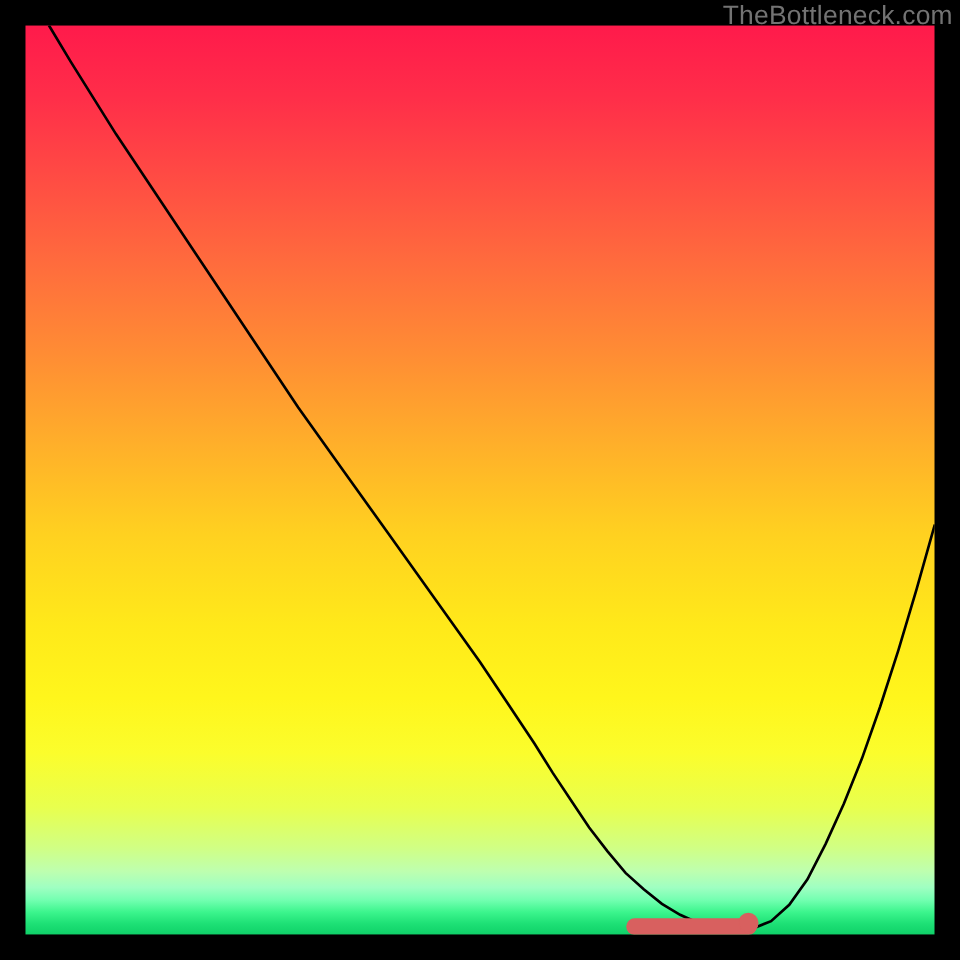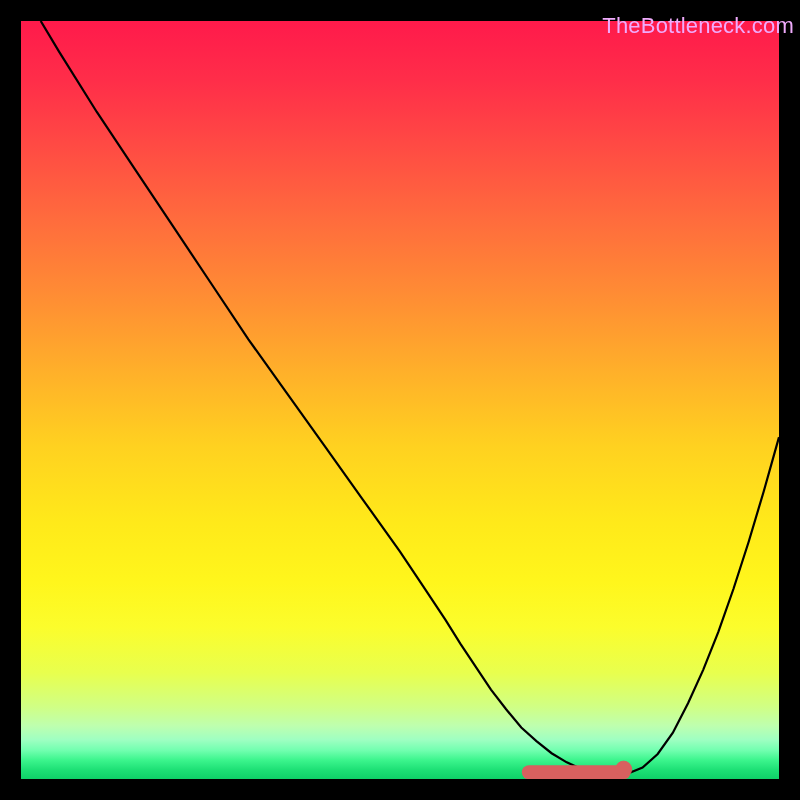--- a/index.html
+++ b/index.html
@@ -26,23 +26,23 @@
     height: 758px;
     overflow: hidden;
   }
   .plot svg {
     display: block;
     width: 758px;
     height: 758px;
   }
   .watermark {
     position: absolute;
-    top: 13px;
+    top: 0px;
     right: 6px;
-    color: #f0abfc;
+    color: #737373;
     font-family: Arial, Helvetica, sans-serif;
     font-size: 22px;
     letter-spacing: 0.2px;
     font-weight: 400;
   }
 </style>
 </head>
 <body>
 
 <div class="frame">

